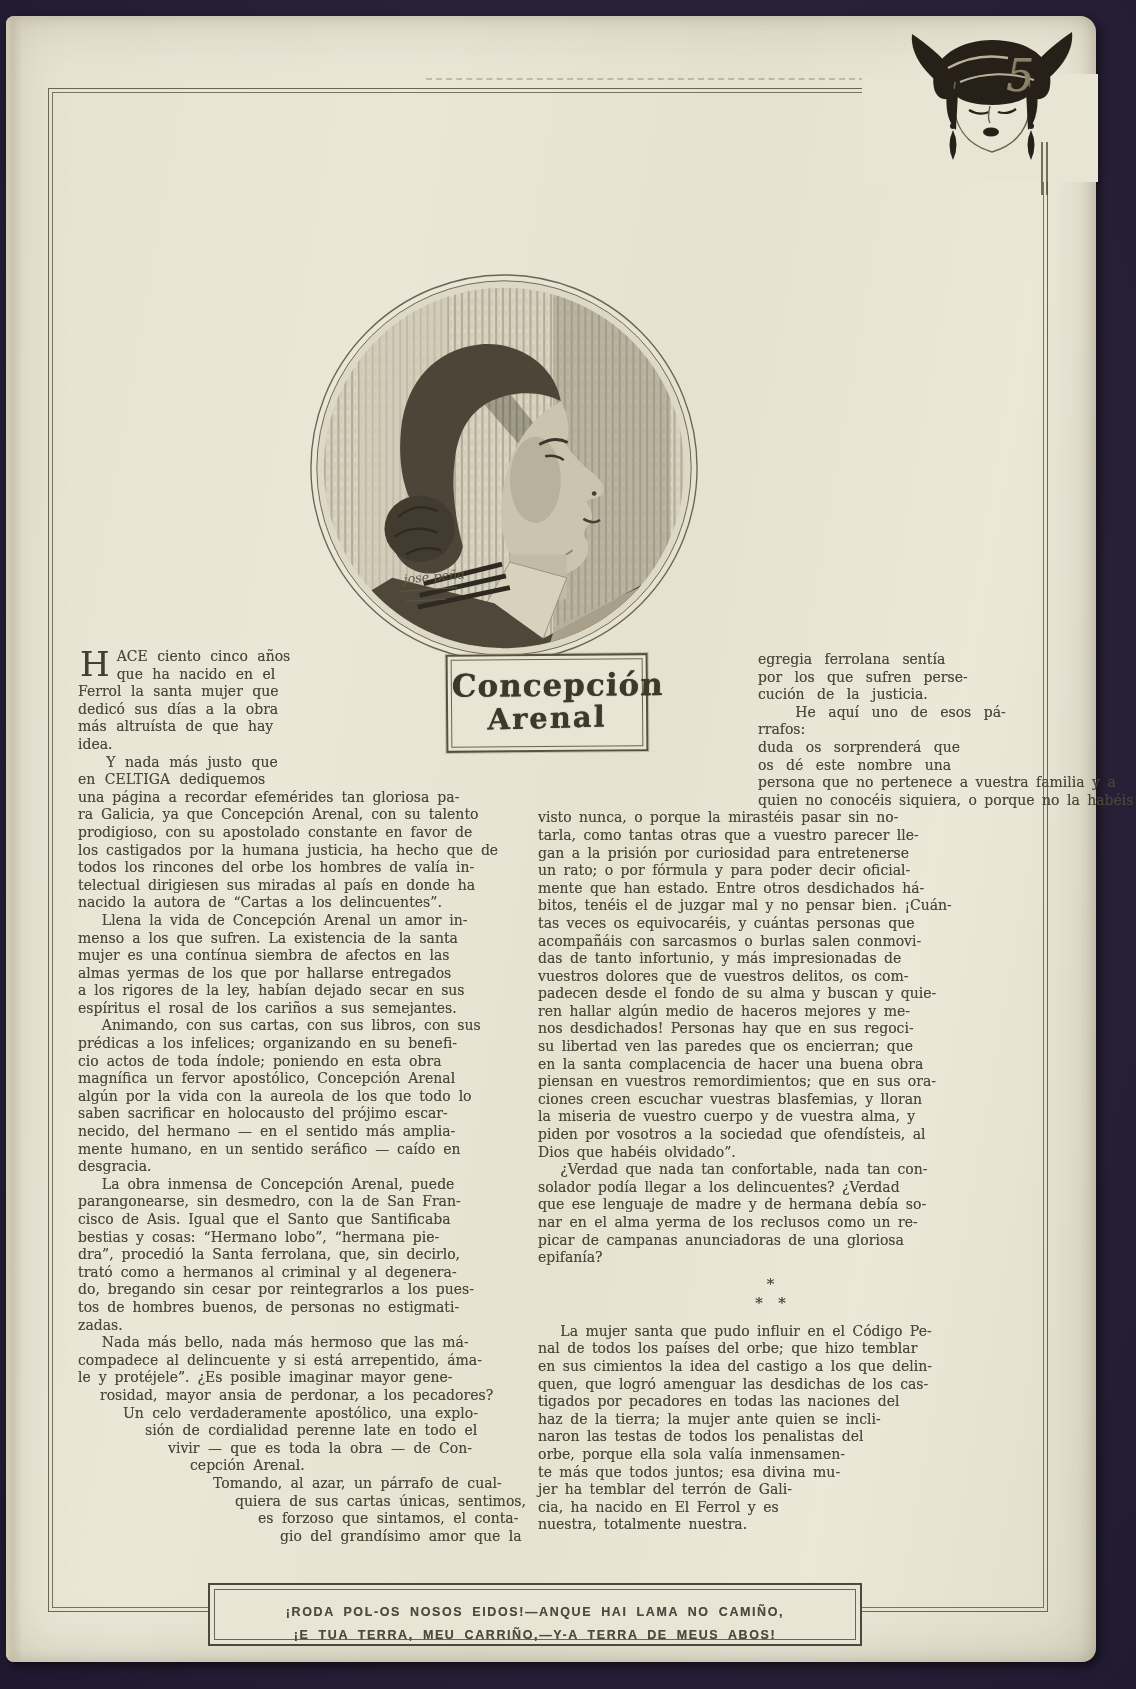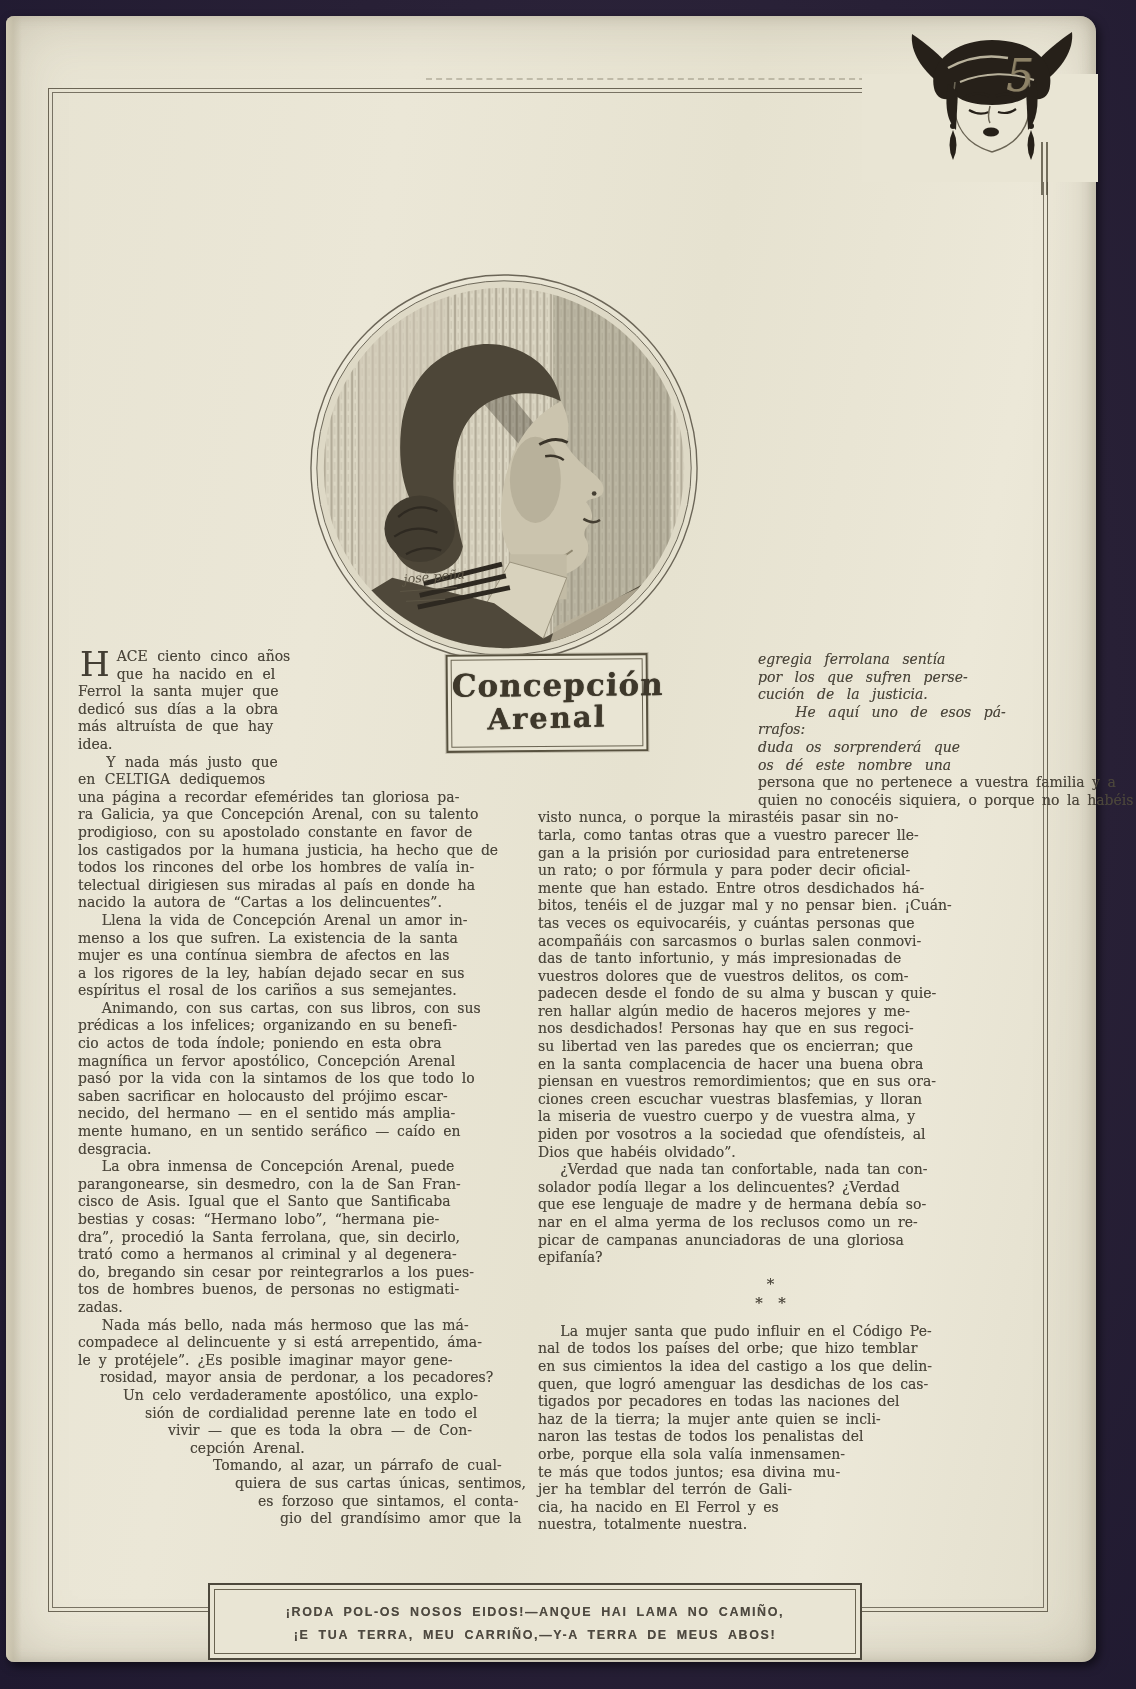--- a/index.html
+++ b/index.html
@@ -47,38 +47,38 @@
 
   .col{position:absolute;font-size:14px;line-height:17.6px;
     text-shadow:0 0 .6px rgba(75,70,60,.55);}
   .col-left{left:72px;top:632px;width:440px;word-spacing:3.5px;}
   .col-right{left:532px;top:635px;width:465px;word-spacing:3px;}
   .ln{white-space:pre;min-height:17.6px;}
   .sp-r{float:right;width:200px;height:144px;}
   .sp-l{float:left;width:220px;height:143px;}
   .dropcap{float:left;font-size:34px;line-height:31px;padding:1px 7px 0 2px;color:#433e33;}
   .narrow-l{word-spacing:5px;}
-  .narrow-r{word-spacing:8px;font-style:italic;}
+  .narrow-r{word-spacing:8px;}
 
   .taper{word-spacing:4px;}
   .taper .ln:nth-child(1){margin-left:22px;}
   .taper .ln:nth-child(2){margin-left:45px;}
   .taper .ln:nth-child(3){margin-left:67px;}
   .taper .ln:nth-child(4){margin-left:90px;}
   .taper .ln:nth-child(5){margin-left:112px;}
   .taper .ln:nth-child(6){margin-left:135px;}
   .taper .ln:nth-child(7){margin-left:157px;}
   .taper .ln:nth-child(8){margin-left:180px;}
   .taper .ln:nth-child(9){margin-left:202px;}
 
   .separator{text-align:center;margin:8px 0 10px 0;font-size:15px;line-height:19px;
     color:#4b463b;}
   .separator div{white-space:pre;}
 
-  .footer-box{position:absolute;left:202px;top:1567px;width:654px;height:77px;
+  .footer-box{position:absolute;left:202px;top:1567px;width:654px;height:63px;
     background:#e9e5d4;border:2px solid #4d483c;}
   .footer-inner{position:absolute;left:4px;top:4px;right:4px;bottom:4px;
     border:1px solid #6a6452;text-align:center;padding-top:11px;
     font-family:"Liberation Sans", sans-serif;font-weight:bold;font-size:12.5px;
     letter-spacing:1.6px;word-spacing:4px;line-height:23px;color:#4e4940;
     text-shadow:0 0 .5px rgba(78,73,64,.6);}
 </style>
 </head>
 <body>
 
@@ -179,29 +179,30 @@
         <div class="ln">prodigioso, con su apostolado constante en favor de</div>
         <div class="ln">los castigados por la humana justicia, ha hecho que de</div>
         <div class="ln">todos los rincones del orbe los hombres de valía in-</div>
         <div class="ln">telectual dirigiesen sus miradas al país en donde ha</div>
         <div class="ln">nacido la autora de “Cartas a los delincuentes”.</div>
       </div>
     <div class="lines">
         <div class="ln">   Llena la vida de Concepción Arenal un amor in-</div>
         <div class="ln">menso a los que sufren. La existencia de la santa</div>
         <div class="ln">mujer es una contínua siembra de afectos en las</div>
+        <div class="ln">almas yermas de los que por hallarse entregados</div>
         <div class="ln">a los rigores de la ley, habían dejado secar en sus</div>
         <div class="ln">espíritus el rosal de los cariños a sus semejantes.</div>
       </div>
     <div class="lines">
         <div class="ln">   Animando, con sus cartas, con sus libros, con sus</div>
         <div class="ln">prédicas a los infelices; organizando en su benefi-</div>
         <div class="ln">cio actos de toda índole; poniendo en esta obra</div>
         <div class="ln">magnífica un fervor apostólico, Concepción Arenal</div>
-        <div class="ln">pasó por la vida con la sintamos de los que todo lo</div>
+        <div class="ln">algún por la vida con la aureola de los que todo lo</div>
         <div class="ln">saben sacrificar en holocausto del prójimo escar-</div>
         <div class="ln">necido, del hermano — en el sentido más amplia-</div>
         <div class="ln">mente humano, en un sentido seráfico — caído en</div>
         <div class="ln">desgracia.</div>
       </div>
     <div class="lines">
         <div class="ln">   La obra inmensa de Concepción Arenal, puede</div>
         <div class="ln">parangonearse, sin desmedro, con la de San Fran-</div>
         <div class="ln">cisco de Asis. Igual que el Santo que Santificaba</div>
         <div class="ln">bestias y cosas: “Hermano lobo”, “hermana pie-</div>

